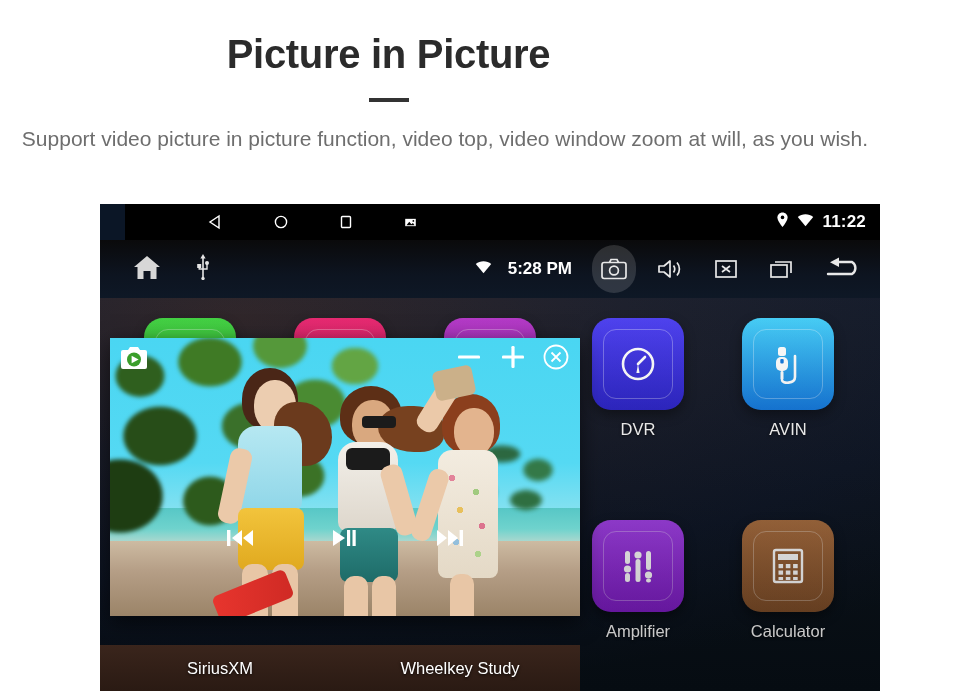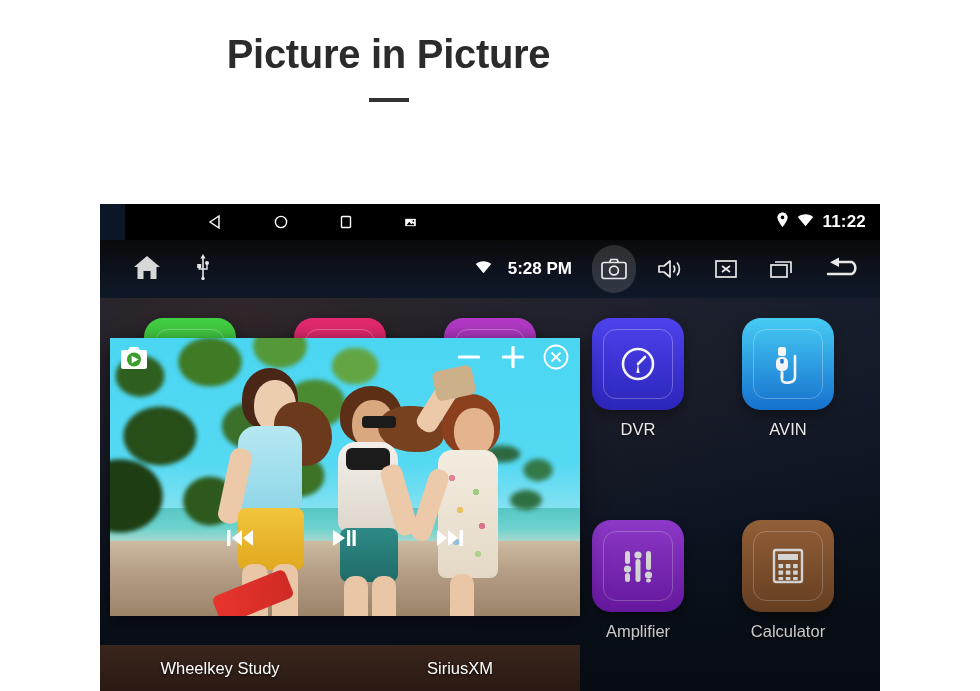--- a/index.html
+++ b/index.html
@@ -179,20 +179,21 @@
     font-size:38px; font-weight:bold; color:rgba(255,255,255,0.32);
     letter-spacing:-1px; font-style:italic;
   }
 </style>
 </head>
 <body>
 
 <div class="page-header">
   <div class="page-title">Picture in Picture</div>
   <div class="title-rule"></div>
+  <div class="page-sub">Support video picture in picture function, video top, video window zoom at will, as you wish.</div>
 </div>
 
 <div class="device">
 
   <div class="statusbar">
     <div class="sb-navs">
       <div class="sb-nav">
         <svg width="16" height="16" viewBox="0 0 16 16">
             <polygon points="11,2 11,14 2,8" fill="none" stroke="#fff" stroke-width="1.4"></polygon>
           </svg>
@@ -363,22 +364,22 @@
             <rect x="12.5" y="33" width="4.6" height="3" fill="#fff"></rect>
             <rect x="19.8" y="33" width="4.6" height="3" fill="#fff"></rect>
             <rect x="27.1" y="33" width="4.6" height="3" fill="#fff"></rect>
           </svg>
         </div>
         <div class="app-label">Calculator</div>
       </div>
     </div>
 
     <div class="botlabels">
+      <div class="botlabel">SiriusXM</div>
       <div class="botlabel">Wheelkey Study</div>
-      <div class="botlabel">SiriusXM</div>
     </div>
 
     <div class="pip">
       <div class="pip-scene">
         <div class="sky"></div>
         <div class="sea"></div>
         <div class="sand"></div>
         <div class="foliage"></div>
         <div class="palm"></div>
 

